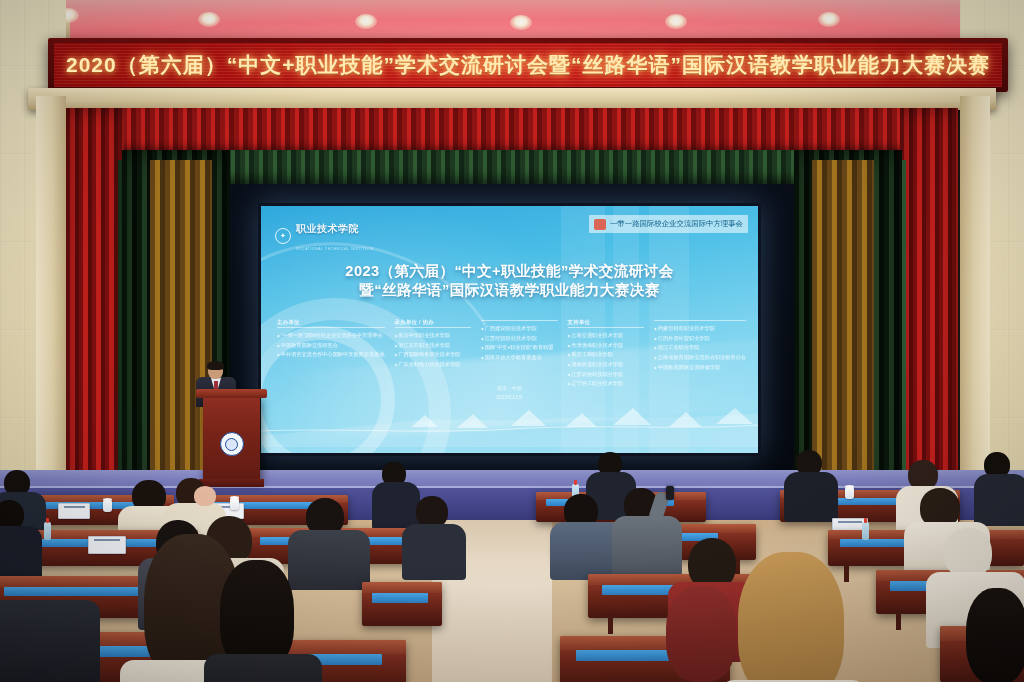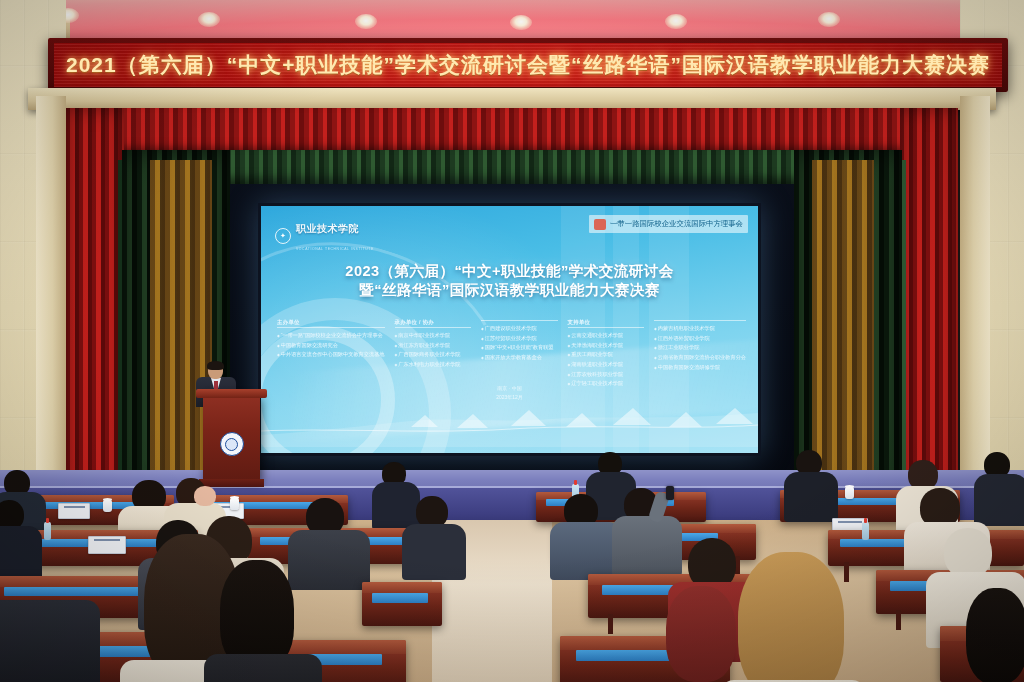--- a/index.html
+++ b/index.html
@@ -258,21 +258,21 @@
   <div class="spot" style="left:510px;top:15px;"></div>
   <div class="spot" style="left:665px;top:14px;"></div>
   <div class="spot" style="left:818px;top:12px;"></div>
   <div class="spot" style="left:970px;top:10px;"></div>
 
   <div class="wall left"></div>
   <div class="wall right"></div>
 
   <div class="banner-frame">
     <div class="banner">
-      <span class="banner-text">2021（第六届）“中文+职业技能”学术交流研讨会暨“丝路华语”国际汉语教学职业能力大赛决赛</span>
+      <span class="banner-text">2020（第六届）“中文+职业技能”学术交流研讨会暨“丝路华语”国际汉语教学职业能力大赛决赛</span>
     </div>
   </div>
 
   <div class="prosc-top"></div>
   <div class="prosc-col l"></div>
   <div class="prosc-col r"></div>
 
   <div class="stage-back"></div>
   <div class="curtain-valance"></div>
   <div class="curtain-valance green"></div>

